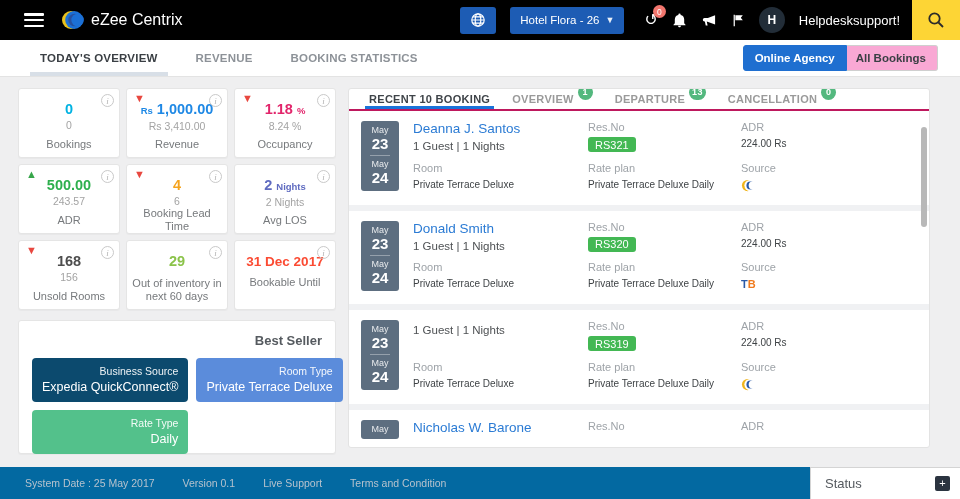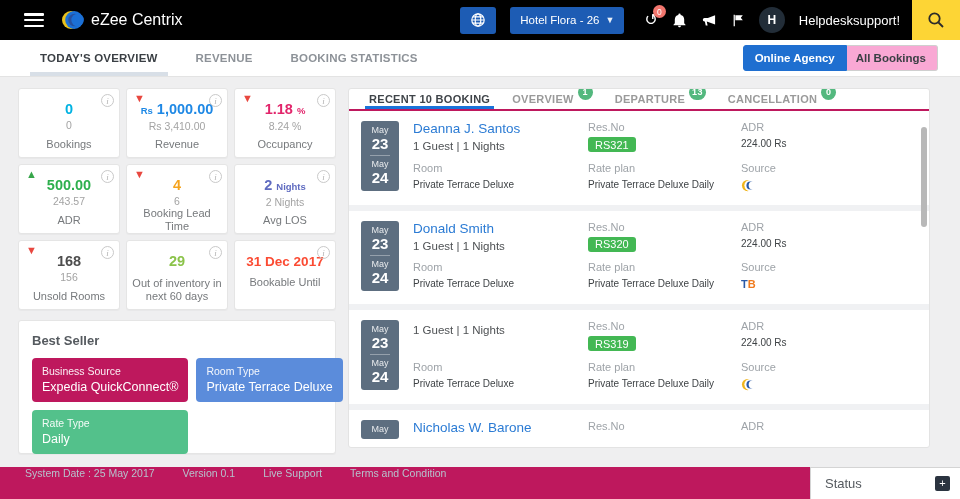--- a/index.html
+++ b/index.html
@@ -27,40 +27,40 @@
   .mtab.active::after { content:""; position:absolute; left:-6px; right:-6px; bottom:0; height:4px; background:#d8dfe7; }
   .toggle { margin-left:auto; display:flex; }
   .tg-btn { height:26px; padding:0 11px; font-size:11.5px; font-weight:bold; font-family:inherit; cursor:pointer; }
   .tg-btn.on { background:#1f6fd0; color:#fff; border:1px solid #1f6fd0; border-radius:3px 0 0 3px; }
   .tg-btn.off { background:#f9a8d4; color:#3a3f44; border:1px solid #cfcfcf; border-left:none; border-radius:0 3px 3px 0;padding-left:9px; }
 
   
   .main { display:flex; padding:11px 30px 0 18px; gap:12px; }
   .leftcol { width:318px; flex:none; }
   .stats { display:grid; grid-template-columns:repeat(3,1fr); gap:6px; }
-  .card { position:relative; background:#fff; border:1px solid #e5e5e5; border-radius:3px; box-shadow:0 1px 1px rgba(0,0,0,.03); }
+  .card { position:relative; background:#fff; border:1px solid #e5e5e5; border-radius:3px; box-shadow:0 1px 1px rgba(0,0,0,.03);text-align:right; }
   .stat { height:70px; display:flex; flex-direction:column; align-items:center; text-align:center; padding:13px 4px 7px; }
   .trend { position:absolute; top:3px; left:7px; font-size:11px; }
   .trend.dn { color:#e8473f; }
   .trend.up { color:#37a64a; }
   .info { position:absolute; top:5px; right:5px; width:13px; height:13px; border:1px solid #c9c9c9; border-radius:50%; color:#b5b5b5; font-size:9px; font-style:italic; font-family:"Liberation Serif","DejaVu Serif",serif; display:flex; align-items:center; justify-content:center; cursor:pointer; }
   .val { font-size:14.5px; font-weight:bold; line-height:15px; }
   .vsm { font-size:9.5px; font-weight:bold; }
   .sub { font-size:10.5px; color:#a3a3a3; margin-top:2px; }
   .lbl { font-size:11px; color:#76797c; margin-top:auto; line-height:12.5px; }
   .c-cyan{color:#00b2e2}.c-blue{color:#1e88e5}.c-pink{color:#e2256b}.c-green{color:#2eaf4d}
   .c-orange{color:#f5a31d}.c-indigo{color:#5f6bc0}.c-dark{color:#4d4d4d}.c-lgreen{color:#8bc34a}.c-red{color:#fb4b33}
 
   .bestseller { margin-top:10px; padding:12px 13px; height:134px; }
   .bs-title { font-size:13px; font-weight:bold; color:#555a5f; margin-bottom:10px; }
   .bs-grid { display:grid; grid-template-columns:1fr 1fr; gap:8px; }
   .bs-badge { border-radius:4px; padding:7px 10px 8px; color:#fff; cursor:default; }
   .bs-badge .bl { font-size:10.5px; opacity:.93; }
   .bs-badge .bv { font-size:12.5px; margin-top:3px; white-space:nowrap; }
-  .bs-purple { background:#be185d; }
+  .bs-purple { background:#0c4a6e; }
   .bs-blue { background:#5b8cdb; }
   .bs-green { background:#53c18b; }
 
   
   .panel { flex:1; height:360px; position:relative; overflow:hidden; background:#fff; border:1px solid #e3e3e3; border-radius:3px; }
   .ptabs { display:flex; align-items:center; height:22px; padding:0 20px; border-bottom:2px solid #be185d; gap:22px; }
   .ptab { position:relative; height:100%; display:flex; align-items:center; font-size:11px; font-weight:bold; letter-spacing:.3px; color:#9a9a9a; cursor:pointer; }
   .ptab.active { color:#3f4449; }
   .ptab.active::after { content:""; position:absolute; left:-4px; right:-4px; bottom:0; height:3px; background:#1a73d9; }
   .pcount { background:#53b87e; color:#fff; font-size:9px; font-weight:bold; min-width:15px; height:15px; border-radius:8px; display:flex; align-items:center; justify-content:center; margin:-14px 0 0 4px; padding:0 3px; }
@@ -76,21 +76,21 @@
   .resno { display:inline-block; background:#43b854; color:#fff; font-size:11px; padding:1.5px 7px; border-radius:3px; margin-top:3px; }
   .fval { font-size:10px; color:#3f4346; margin-top:4px; }
   .line2 { margin-top:9px; }
   .rowgap { height:6px; background:#f0f1f3; }
   .pscroll { position:absolute; top:38px; right:2px; width:6px; height:100px; background:#b8b8b8; border-radius:3px; cursor:pointer; }
   .srcico { margin-top:3px; display:flex; align-items:center; }
   .tbico { display:inline-flex; font-size:11px; font-weight:bold; line-height:12px; }
   .tbico .t1{color:#2a5aa8}.tbico .t2{color:#f07a1d}
 
   
-  .footer { position:absolute; left:0; right:0; bottom:0; height:32px; background:#be185d; display:flex; gap:28px; padding-left:25px; color:#b6c2cd; font-size:10.5px; }
+  .footer { position:absolute; left:0; right:0; bottom:0; height:32px; background:#0369a1; display:flex; align-items:center; gap:28px; padding-left:25px; color:#b6c2cd; font-size:10.5px; }
   .flink { cursor:pointer; }
   .statusbox { position:absolute; right:0; bottom:0; width:150px; height:32px; background:#fff; border:1px solid #d4d4d4; border-right:none; border-bottom:none; display:flex; align-items:center; justify-content:space-between; padding:0 10px 0 14px; cursor:pointer; }
   .statusbox .st { font-size:13px; color:#555a5f; }
   .plusbox { width:15px; height:15px; background:#2b3440; border-radius:2px; color:#fff; font-size:11px; line-height:13px; display:flex; align-items:center; justify-content:center; }
 </style>
 </head>
 <body>
 
 <div class="app">
 

